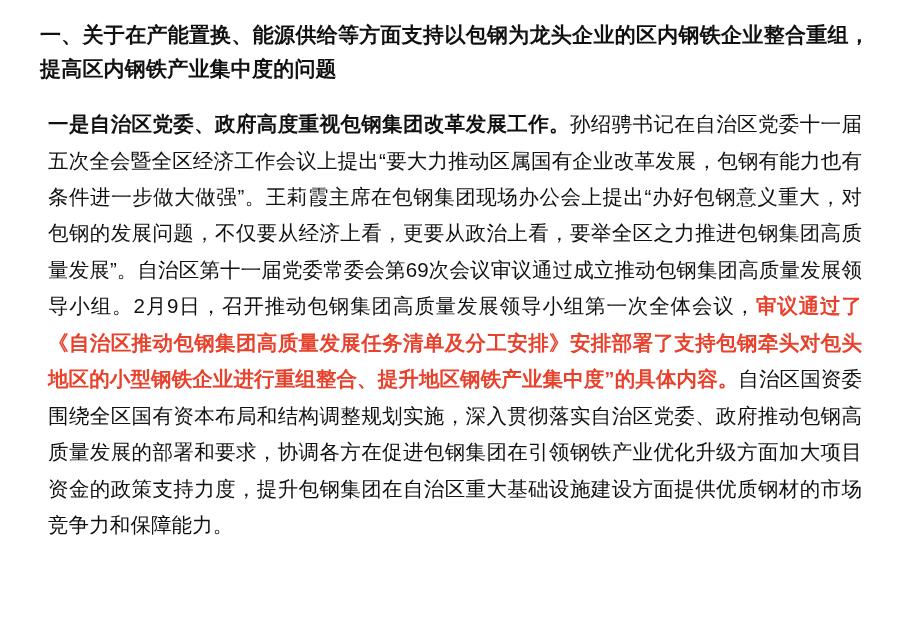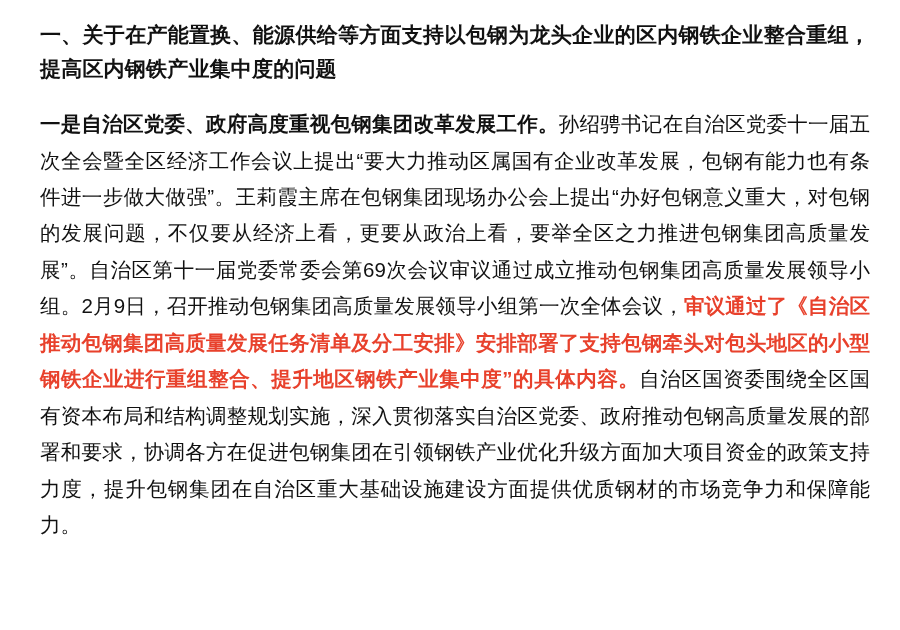--- a/index.html
+++ b/index.html
@@ -28,21 +28,21 @@
     color: #111111;
     letter-spacing: 0.2px;
     margin: 0 0 20px 0;
     text-align: justify;
     text-justify: inter-ideograph;
   }
   .para {
     font-size: 20.5px;
     line-height: 1.78;
     color: #111111;
-    margin: 0;
+    margin: 8px;
     text-align: justify;
     text-justify: inter-ideograph;
     letter-spacing: 0.1px;
   }
   .lead {
     font-weight: bold;
     color: #111111;
   }
   .highlight {
     color: #e8412c;

